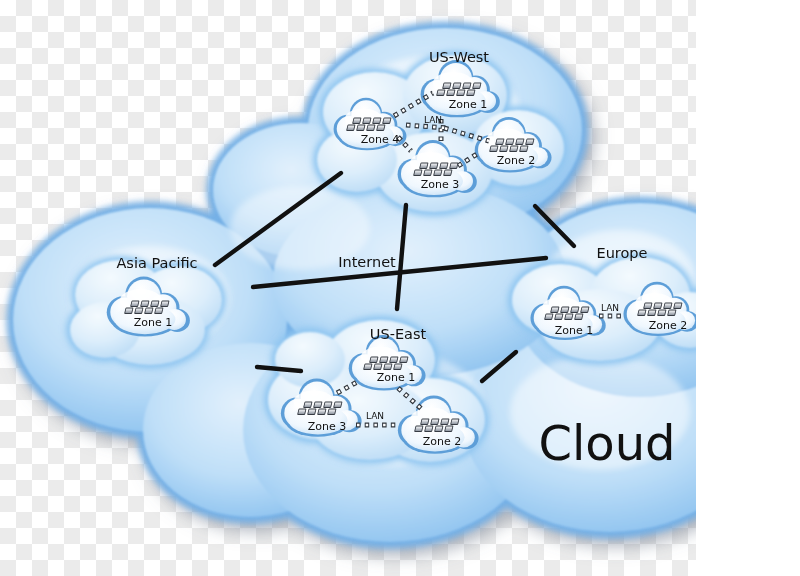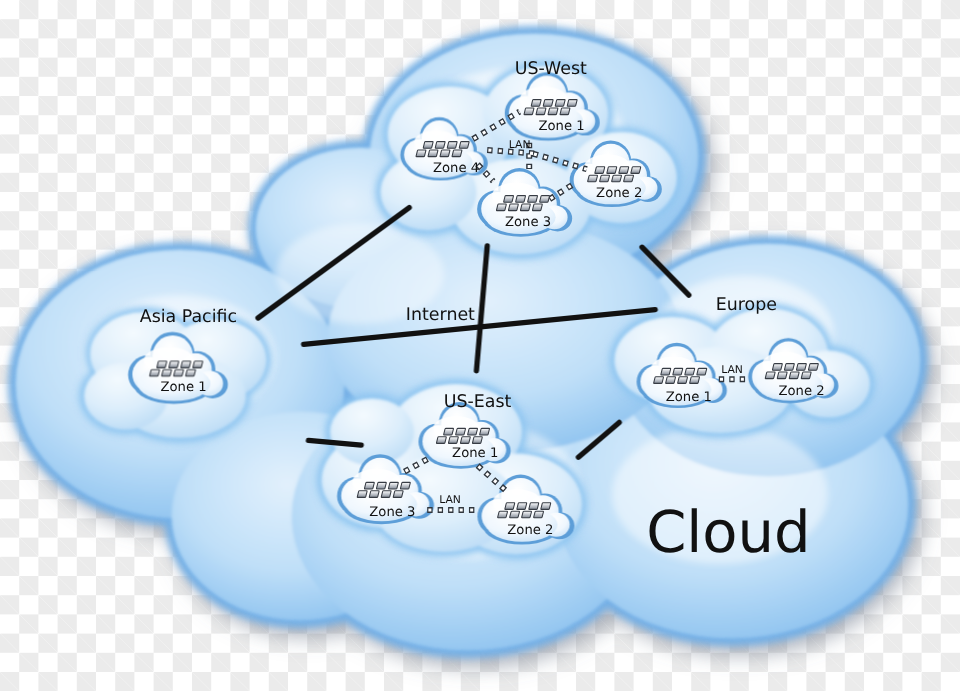--- a/index.html
+++ b/index.html
@@ -1,18 +1,18 @@
 <!DOCTYPE html>
 <html><head>
 <meta charset="utf-8">
 <style>
   html,body{margin:0;padding:0;}
   body{font-family:"DejaVu Sans", sans-serif;}
   #stage{
-    position:relative;width:800px;height:576px;overflow:hidden;
+    position:relative;width:696px;height:576px;overflow:hidden;
     background-color:#ffffff;
     background-image:
       linear-gradient(45deg, #ebebeb 25%, transparent 25%, transparent 75%, #ebebeb 75%),
       linear-gradient(45deg, #ebebeb 25%, transparent 25%, transparent 75%, #ebebeb 75%);
     background-position:0 0, 16px 16px;
     background-size:32px 32px;
   }
   #stage svg{position:absolute;left:0;top:0;}
   text{fill:#111;font-family:"DejaVu Sans", sans-serif;}
   .region-title{font-size:14.5px;text-anchor:middle;}

